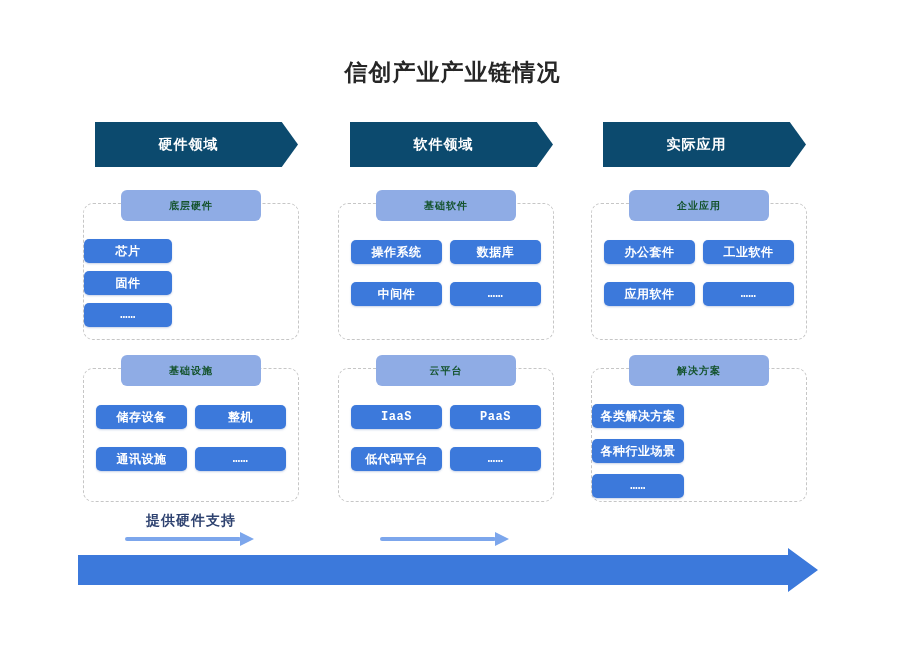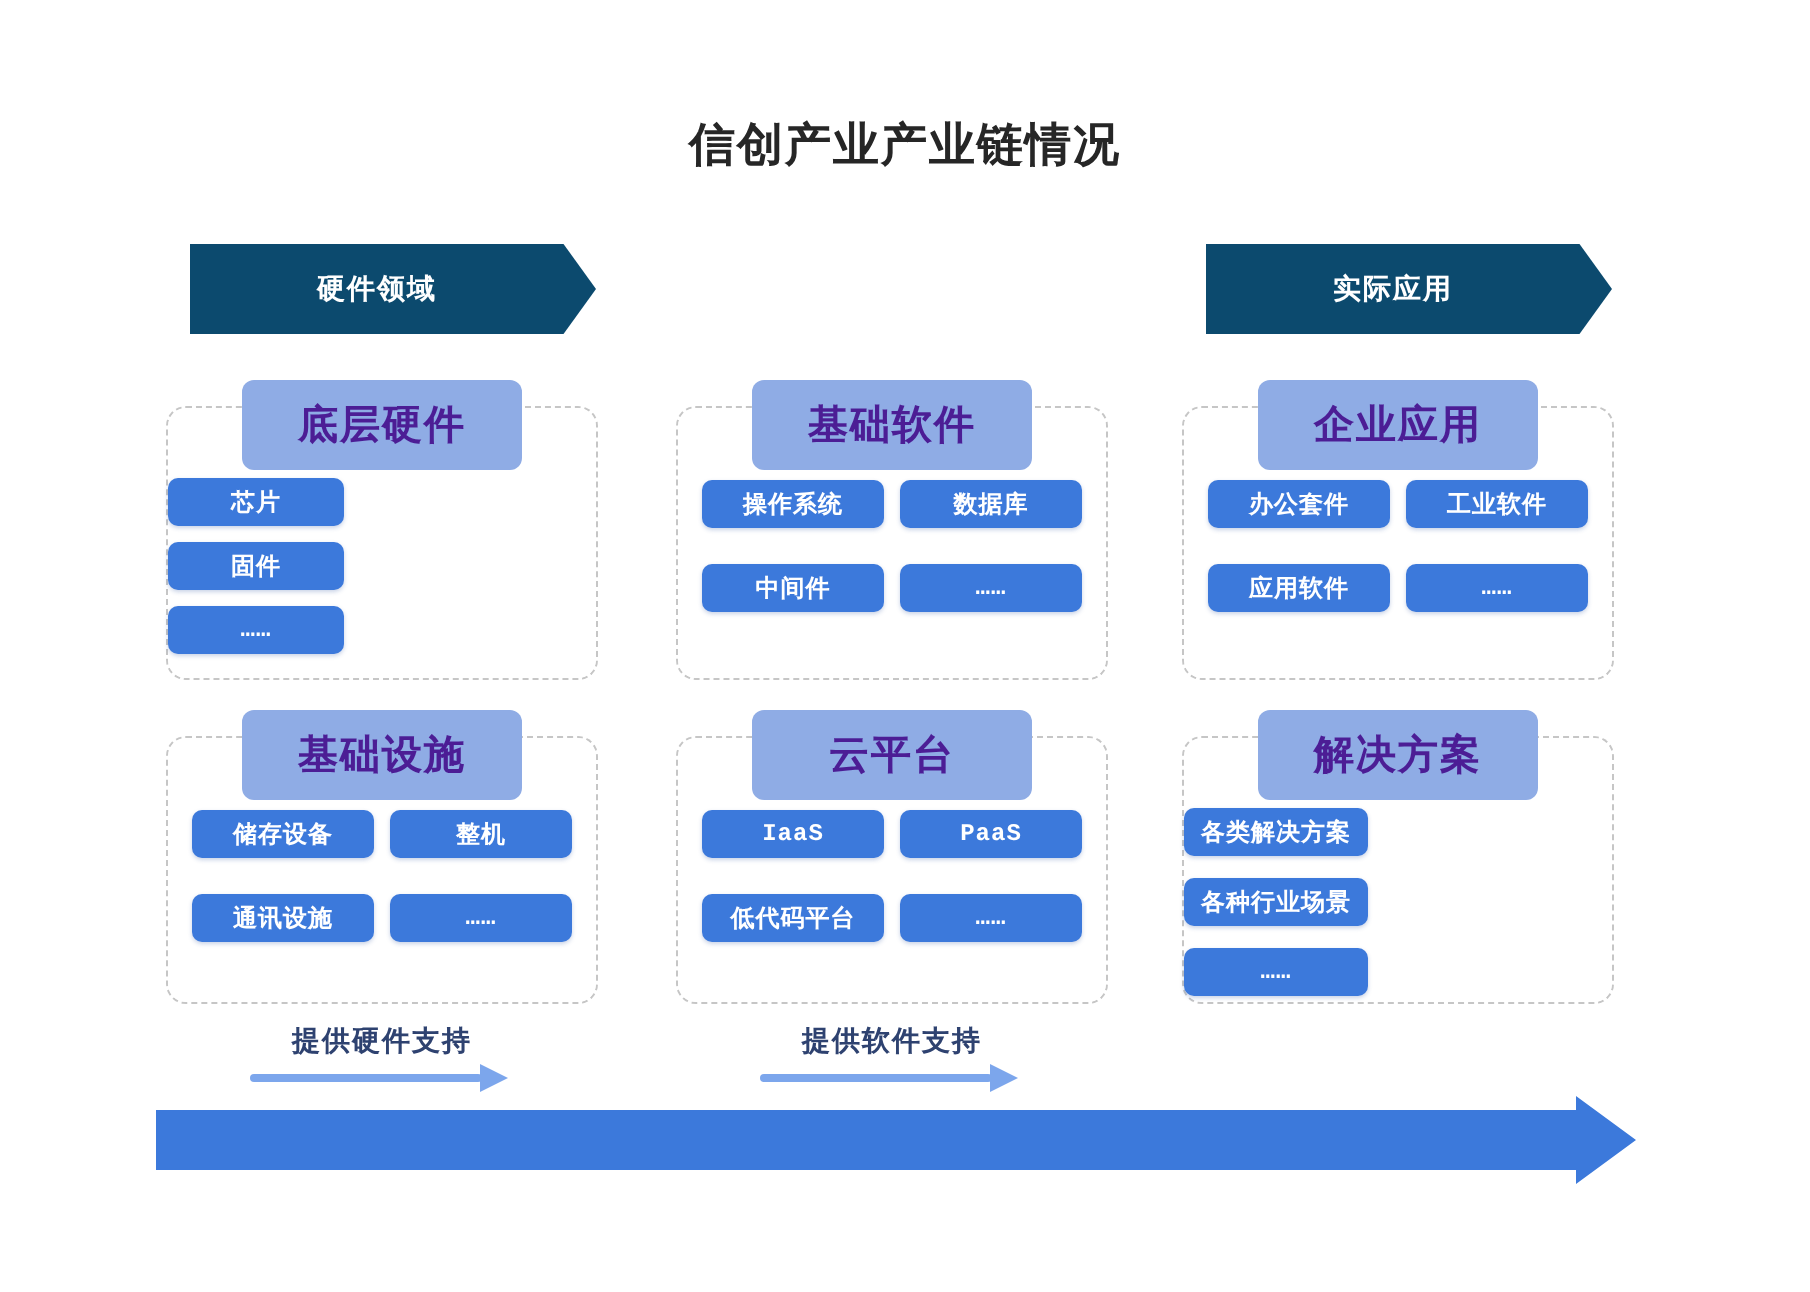--- a/index.html
+++ b/index.html
@@ -21,23 +21,23 @@
             display:flex; align-items:center; justify-content:center; }
   .banner span { color:#ffffff; font-size:14px; font-weight:bold; letter-spacing:1px;
                  padding-right:16px; }
 
   .group { position:absolute; left:1px; width:216px;
            border:1.5px dashed #c6c6c6; border-radius:10px; }
   .group-1 { top:203px; height:137px; }
   .group-2 { top:368px; height:134px; }
 
   .group-header { position:absolute; top:-14px; left:50%; transform:translateX(-50%);
-                  width:140px; height:45px; background:#8face5; border-radius:6px;
+                  width:140px; height:31px; background:#8face5; border-radius:6px;
                   display:flex; align-items:center; justify-content:center;
-                  font-size:20px; font-weight:bold; color:#4c1d95; letter-spacing:1px; }
+                  font-size:10px; font-weight:bold; color:#14532d; letter-spacing:1px; }
 
   .items { display:flex; flex-wrap:wrap; justify-content:center; align-content:flex-start; }
   .items.single { flex-direction:column; align-items:center; padding-top:35px; row-gap:8px; }
   .items.single-wide { flex-direction:column; align-items:center; padding-top:35px; row-gap:11px; }
   .items.grid { padding-top:36px; column-gap:8px; row-gap:18px; }
 
   .item { background:#3c79db; color:#ffffff; border-radius:5px; height:24px;
           display:flex; align-items:center; justify-content:center;
           font-size:12px; font-weight:bold; letter-spacing:0.5px;
           box-shadow:0 1px 2px rgba(40,80,160,0.25);font-family:Liberation Mono, monospace; }
@@ -84,39 +84,41 @@
         <div class="item">整机</div>
         <div class="item">通讯设施</div>
         <div class="item">……</div>
       </div>
     </div>
     <div class="support-label">提供硬件支持</div>
     <div class="support-arrow"></div>
   </div>
 
   <div class="column col-1">
+    <div class="banner">
+      <span>软件领域</span>
+    </div>
     <div class="group group-1">
       <div class="group-header">基础软件</div>
       <div class="items grid">
         <div class="item">操作系统</div>
         <div class="item">数据库</div>
         <div class="item">中间件</div>
         <div class="item">……</div>
       </div>
     </div>
     <div class="group group-2">
       <div class="group-header">云平台</div>
       <div class="items grid">
         <div class="item">IaaS</div>
         <div class="item">PaaS</div>
         <div class="item">低代码平台</div>
         <div class="item">……</div>
       </div>
     </div>
-    <div class="support-label">提供软件支持</div>
     <div class="support-arrow"></div>
   </div>
 
   <div class="column col-2">
     <div class="banner">
       <span>实际应用</span>
     </div>
     <div class="group group-1">
       <div class="group-header">企业应用</div>
       <div class="items grid">

